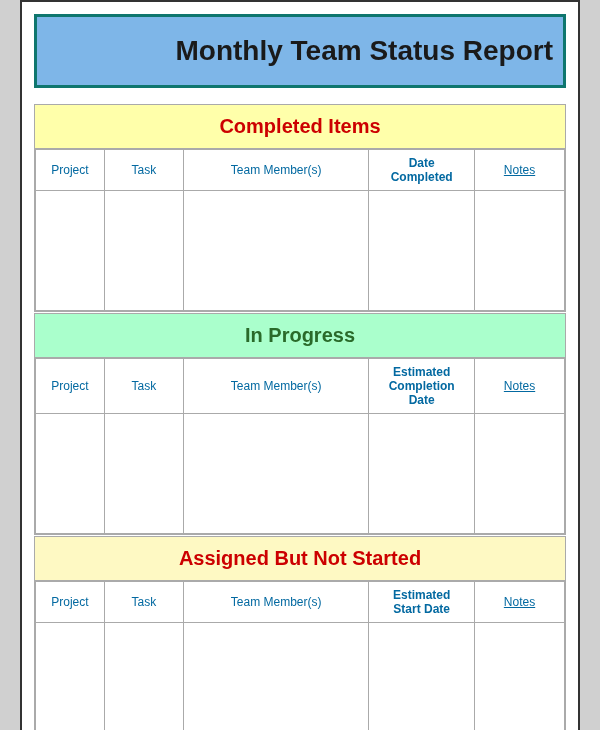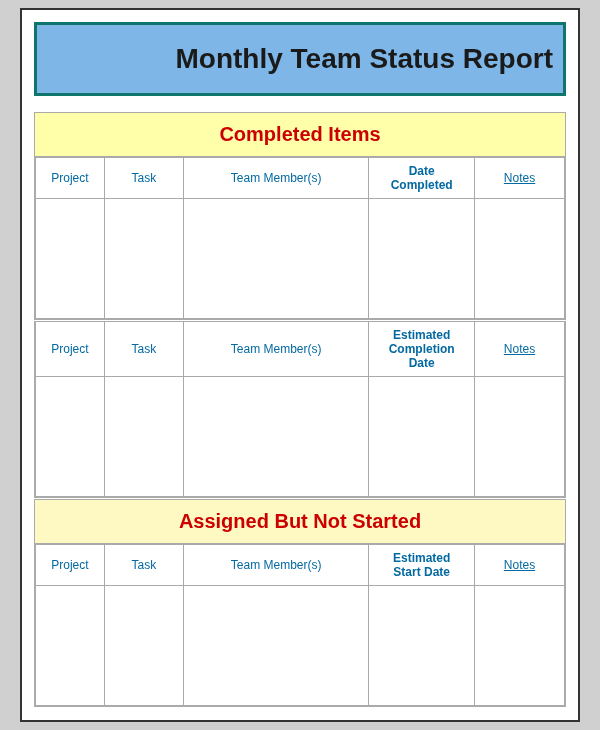--- a/index.html
+++ b/index.html
@@ -129,20 +129,21 @@
             <td></td>
             <td></td>
             <td></td>
           </tr>
         </tbody>
       </table>
     </div>
   </div>
 
   <div class="section">
+    <div class="section-header in-progress">In Progress</div>
     <div class="table-wrapper">
       <table>
         <thead>
           <tr>
             <th class="col-project">Project</th>
             <th class="col-task">Task</th>
             <th class="col-member">Team Member(s)</th>
             <th class="col-date">Estimated<br>Completion<br>Date</th>
             <th class="col-notes">Notes</th>
           </tr>

